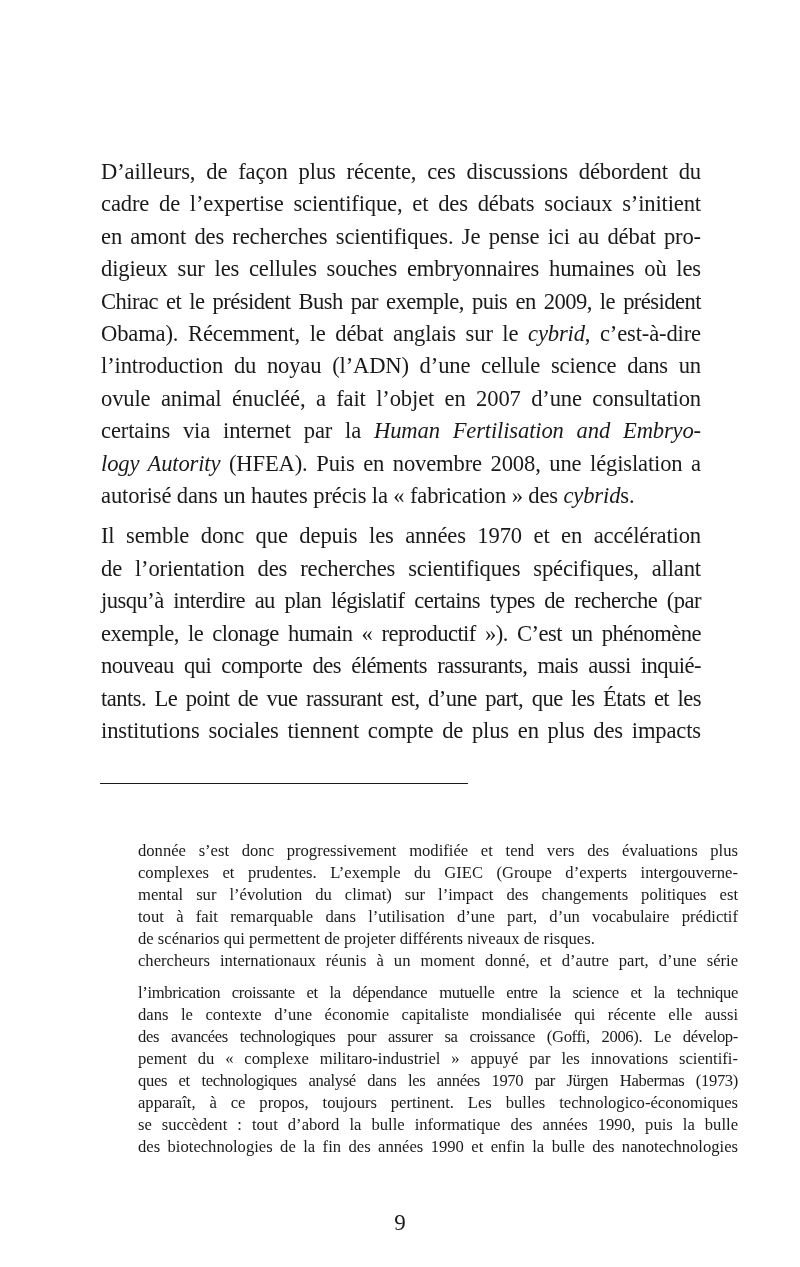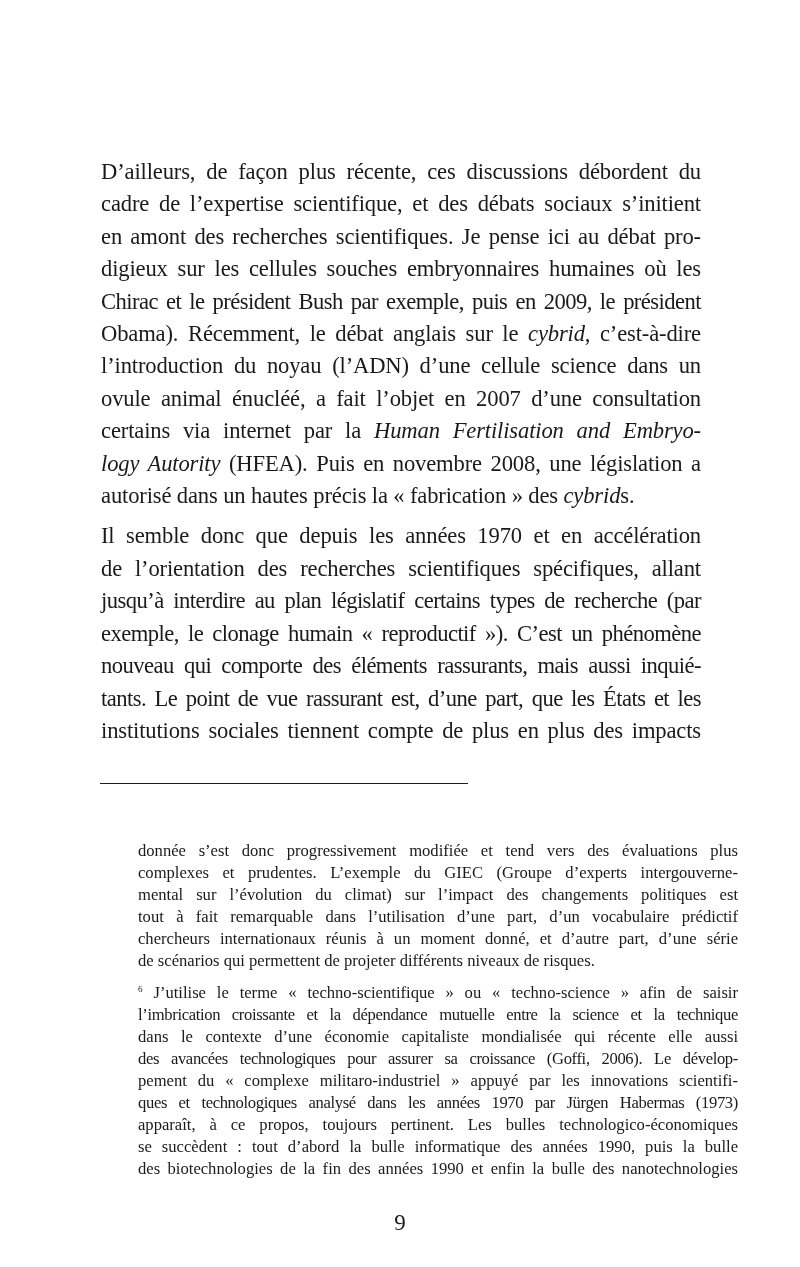--- a/index.html
+++ b/index.html
@@ -127,25 +127,24 @@
 </div>
 
 <div class="footnote-rule"></div>
 
 <div class="footnotes">
   <p>
     <span class="line">donnée s’est donc progressivement modifiée et tend vers des évaluations plus</span>
     <span class="line">complexes et prudentes. L’exemple du GIEC (Groupe d’experts intergouverne-</span>
     <span class="line">mental sur l’évolution du climat) sur l’impact des changements politiques est</span>
     <span class="line">tout à fait remarquable dans l’utilisation d’une part, d’un vocabulaire prédictif</span>
+    <span class="line last">de scénarios qui permettent de projeter différents niveaux de risques.</span>
     <span class="line">chercheurs internationaux réunis à un moment donné, et d’autre part, d’une série</span>
-    <span class="line last">de scénarios qui permettent de projeter différents niveaux de risques.</span>
   </p>
   <p>
-    <span class="line"><sup>6</sup><span> J’utilise le terme « techno-scientifique » ou « techno-science » afin de saisir</span></span>
     <span class="line tight">l’imbrication croissante et la dépendance mutuelle entre la science et la technique</span>
     <span class="line">dans le contexte d’une économie capitaliste mondialisée qui récente elle aussi</span>
     <span class="line tight">des avancées technologiques pour assurer sa croissance (Goffi, 2006). Le dévelop-</span>
     <span class="line">pement du « complexe militaro-industriel » appuyé par les innovations scientifi-</span>
     <span class="line tight">ques et technologiques analysé dans les années 1970 par Jürgen Habermas (1973)</span>
     <span class="line">apparaît, à ce propos, toujours pertinent. Les bulles technologico-économiques</span>
     <span class="line">se succèdent : tout d’abord la bulle informatique des années 1990, puis la bulle</span>
     <span class="line">des biotechnologies de la fin des années 1990 et enfin la bulle des nanotechnologies</span>
   </p>
 </div>

